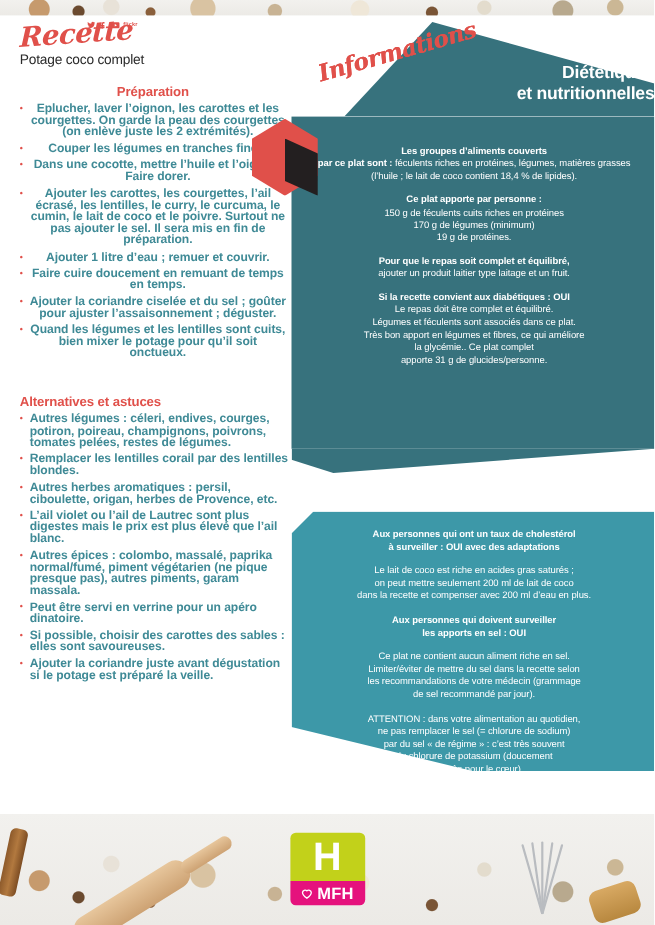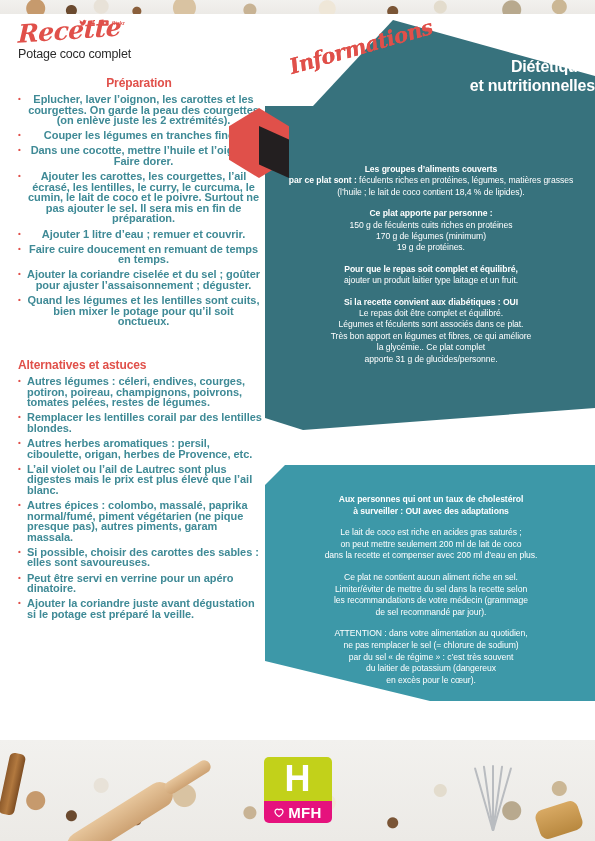--- a/index.html
+++ b/index.html
@@ -93,25 +93,25 @@
   .cube{position:absolute;left:-36px;top:94px;width:64px;height:72px;z-index:6;}
   .cube .hex{position:absolute;left:0;top:0;width:60px;height:70px;background:#e0504a;
     clip-path:polygon(50% 0,100% 26%,100% 74%,50% 100%,0 74%,0 26%);}
   .cube .shadow{position:absolute;left:30px;top:18px;width:30px;height:52px;background:#231f20;
     clip-path:polygon(0 0,100% 26%,100% 100%,0 74%);}
 
   .p-txt{color:#ffffff;text-align:center;font-size:8.6px;line-height:11.4px;letter-spacing:-0.05px;}
   .p-txt b{font-weight:700;}
   .p-group{margin:0 0 10px 0;}
 
-  .panel1-inner{position:absolute;left:18px;top:118px;width:296px;margin-top:32px;}
+  .panel1-inner{position:absolute;left:18px;top:118px;width:296px;}
 
   .panel2{position:absolute;left:0;top:451px;width:330px;height:236px;background:#3d98a8;
     clip-path:polygon(20px 0, 330px 0, 330px 236px, 330px 236px, 165px 236px, 0 196px, 0 20px);}
-  .panel2-inner{position:absolute;left:14px;top:480px;width:304px;}
+  .panel2-inner{position:absolute;left:14px;top:466px;width:304px;}
   .p2-txt{color:#ffffff;text-align:center;font-size:8.6px;line-height:11.6px;letter-spacing:-0.05px;}
 
   
   .logo{position:absolute;left:50%;transform:translateX(-50%);bottom:18px;width:68px;z-index:8;}
   .logo-h{width:68px;height:44px;background:#c2d11a;border-radius:5px 5px 0 0;
     display:flex;align-items:center;justify-content:center;
     color:#fff;font-size:36px;font-weight:700;line-height:36px;font-family:"Liberation Sans",sans-serif;}
   .logo-m{width:68px;height:22px;background:#e5127d;border-radius:0 0 5px 5px;
     display:flex;align-items:center;justify-content:center;gap:3px;
     color:#fff;font-size:15px;font-weight:700;letter-spacing:.3px;}
@@ -173,22 +173,22 @@
     </div>
 
     <div class="block-alt">
       <div class="sec-head">Alternatives et astuces</div>
       <ul class="steps">
         <li>Autres légumes : céleri, endives, courges, potiron, poireau, champignons, poivrons, tomates pelées, restes de légumes.</li>
         <li>Remplacer les lentilles corail par des lentilles blondes.</li>
         <li>Autres herbes aromatiques : persil, ciboulette, origan, herbes de Provence, etc.</li>
         <li>L’ail violet ou l’ail de Lautrec sont plus digestes mais le prix est plus élevé que l’ail blanc.</li>
         <li>Autres épices : colombo, massalé, paprika normal/fumé, piment végétarien (ne pique presque pas), autres piments, garam massala.</li>
+        <li>Peut être servi en verrine pour un apéro dinatoire.</li>
         <li>Si possible, choisir des carottes des sables : elles sont savoureuses.</li>
-        <li>Peut être servi en verrine pour un apéro dinatoire.</li>
         <li>Ajouter la coriandre juste avant dégustation si le potage est préparé la veille.</li>
       </ul>
     </div>
   </div>
 
   <div class="info">
 
     <div class="hdr-shape"></div>
     <div class="script">Informations</div>
     <div class="hdr-title">
@@ -235,30 +235,34 @@
       <p class="p2-txt p-group">
         <b>Aux personnes qui ont un taux de cholestérol</b><br>
         <b>à surveiller : OUI avec des adaptations</b>
       </p>
       <p class="p2-txt p-group">
         <span>Le lait de coco est riche en acides gras saturés ;</span><br>
         <span>on peut mettre seulement 200 ml de lait de coco</span><br>
         <span>dans la recette et compenser avec 200 ml d’eau en plus.</span>
       </p>
       <p class="p2-txt p-group">
+        <b>Aux personnes qui doivent surveiller</b><br>
+        <b>les apports en sel : OUI</b>
+      </p>
+      <p class="p2-txt p-group">
         <span>Ce plat ne contient aucun aliment riche en sel.</span><br>
         <span>Limiter/éviter de mettre du sel dans la recette selon</span><br>
         <span>les recommandations de votre médecin (grammage</span><br>
         <span>de sel recommandé par jour).</span>
       </p>
       <p class="p2-txt p-group">
         <span>ATTENTION : dans votre alimentation au quotidien,</span><br>
         <span>ne pas remplacer le sel (= chlorure de sodium)</span><br>
         <span>par du sel « de régime » : c’est très souvent</span><br>
-        <span>du laitier de potassium (dangereux</span><br>
+        <span>du chlorure de potassium (doucement</span><br>
         <span>en excès pour le cœur).</span>
       </p>
     </div>
   </div>
 
   <div class="logo">
     <div class="logo-h">H</div>
     <div class="logo-m">
       <svg class="logo-heart" viewBox="0 0 24 24">
         <path d="M12 21s-8-5.1-8-10.2A4.8 4.8 0 0 1 12 7.6 4.8 4.8 0 0 1 20 10.8C20 15.9 12 21 12 21z" fill="none" stroke="#fff" stroke-width="2.4"></path>

